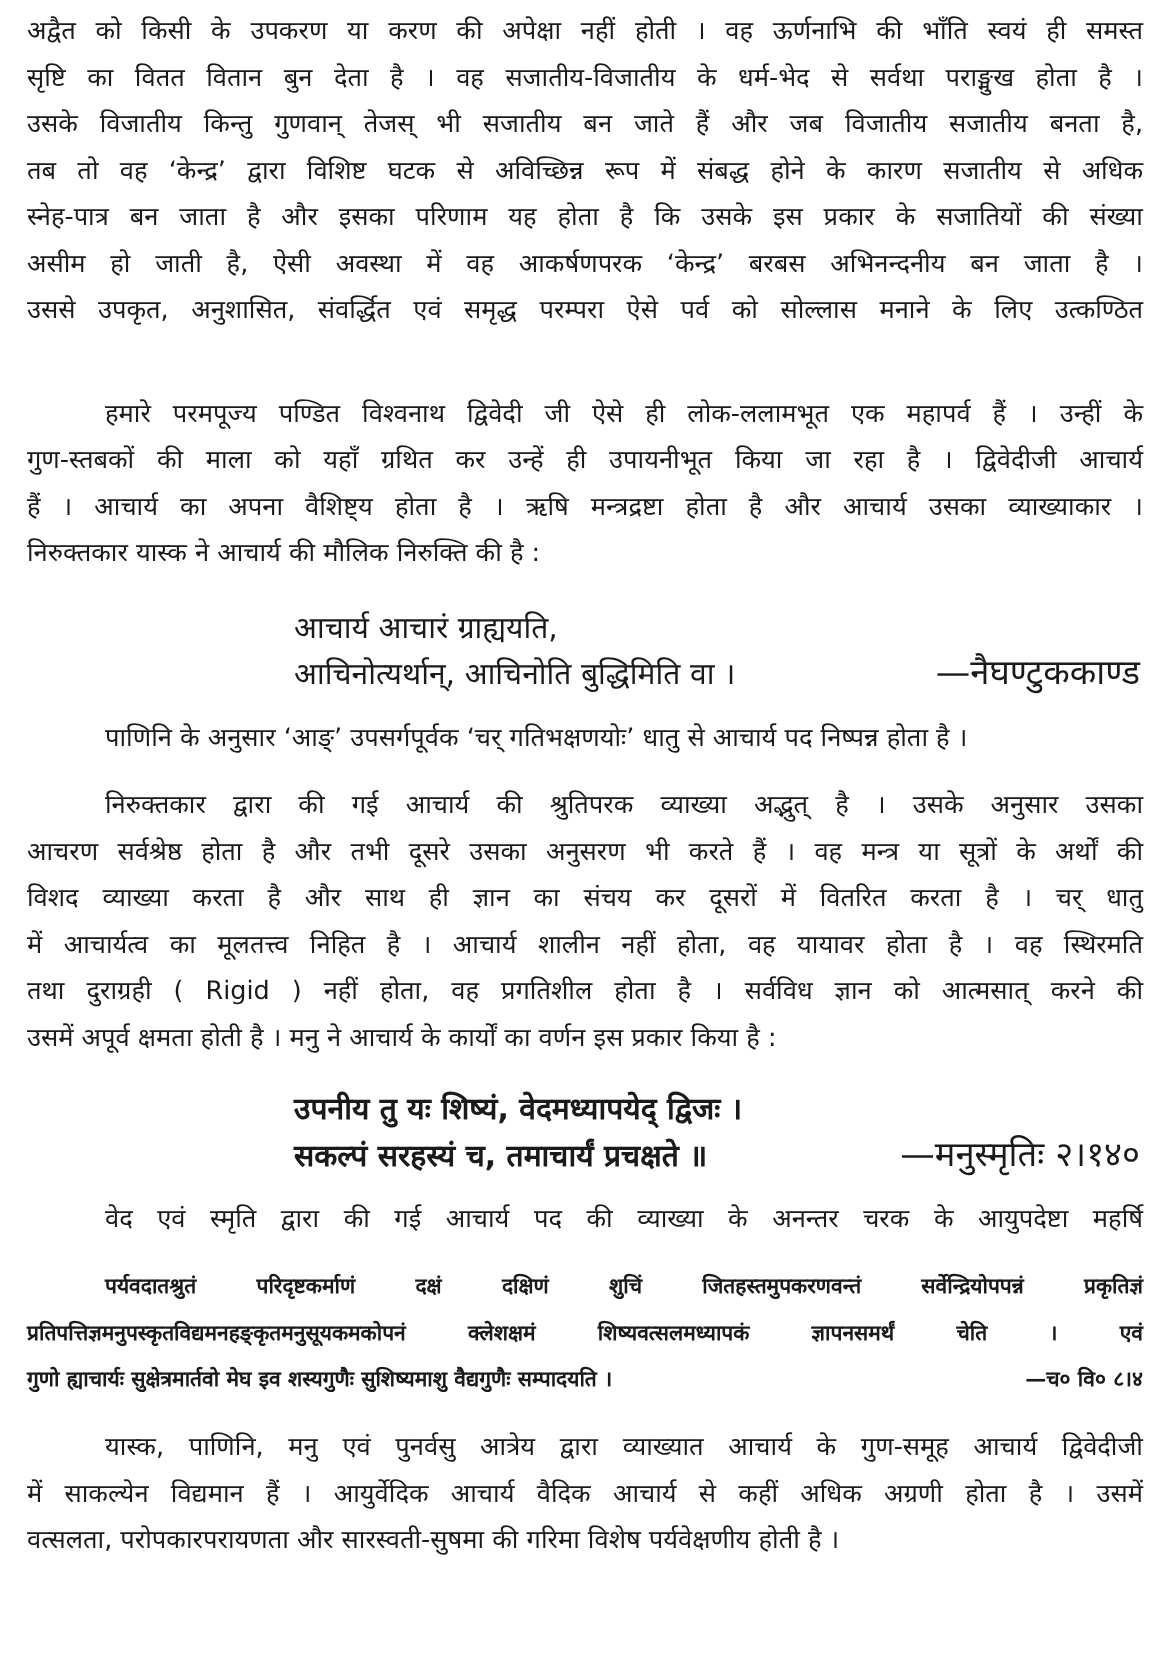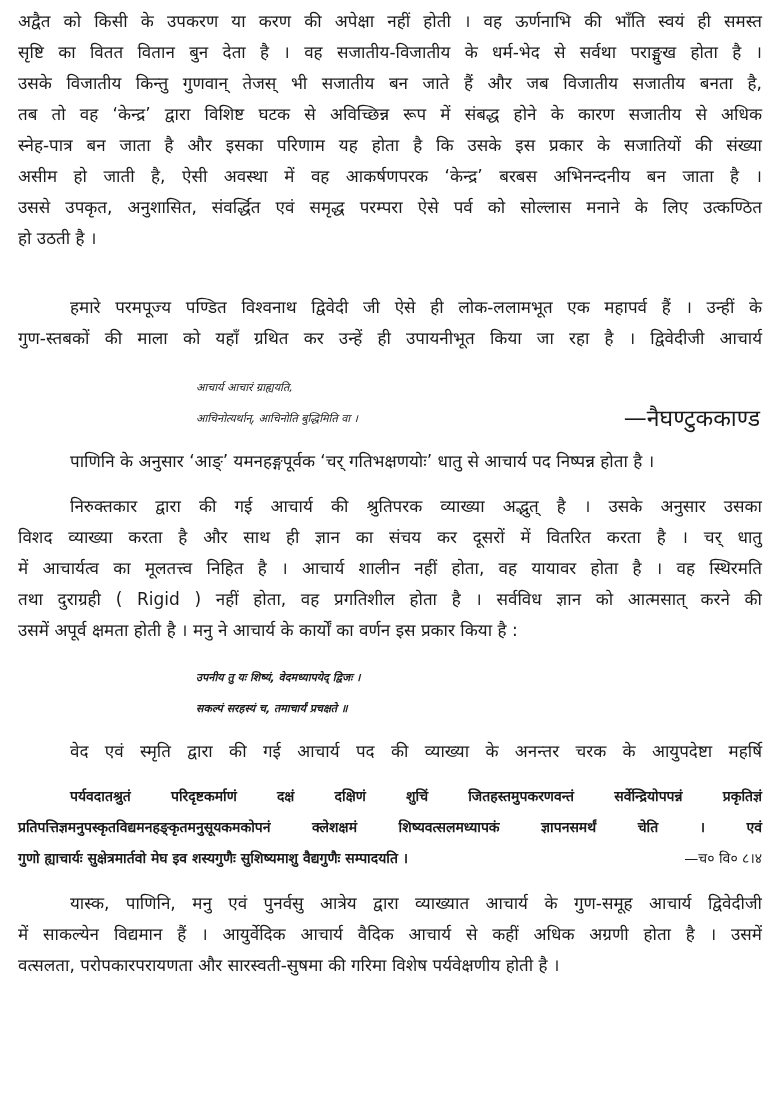--- a/index.html
+++ b/index.html
@@ -7,68 +7,71 @@
       width: 780px; height: 1108px; overflow: hidden;
       font-family: "DejaVu Sans", sans-serif;
       color: #1a1a1a;
     }
     .page { position: relative; width: 780px; height: 1108px; box-sizing: border-box; padding: 6px 18px 0 18px; }
     .line { font-size: 17px; line-height: 31px; white-space: nowrap; text-align: justify; text-align-last: justify; }
     .line.last { text-align-last: left; }
     .indent { padding-left: 52px; }
     .para { margin-bottom: 14px; }
     .verse { position: relative; margin: 14px 0 12px 0; }
-    .verse .vline { font-size: 11px; line-height: 31px; white-space: nowrap; padding-left: 178px; font-style: italic; }
+    .verse .vline { font-size: 20px; line-height: 31px; white-space: nowrap; padding-left: 178px; }
     .verse .vline.bold { font-weight: bold; }
     .verse .source { position: absolute; right: 2px; bottom: 0; font-size: 23px; line-height: 31px; }
     .sanskrit-block .line { font-weight: bold; font-size: 14px; }
-    .cite { float: right; font-weight: normal; }
+    .cite { float: right; font-weight: bold; }
   </style>
 </head>
 <body>
 
 <div class="page">
 
   <div class="para">
     <div class="line">अद्वैत को किसी के उपकरण या करण की अपेक्षा नहीं होती ।  वह ऊर्णनाभि की भाँति स्वयं ही समस्त</div>
     <div class="line">सृष्टि का वितत वितान बुन देता है ।  वह सजातीय-विजातीय के धर्म-भेद से सर्वथा पराङ्मुख होता है ।</div>
     <div class="line">उसके विजातीय किन्तु गुणवान् तेजस् भी सजातीय बन जाते हैं और जब विजातीय  सजातीय बनता है,</div>
     <div class="line">तब तो वह ‘केन्द्र’ द्वारा विशिष्ट घटक से  अविच्छिन्न रूप में संबद्ध होने के कारण सजातीय से अधिक</div>
     <div class="line">स्नेह-पात्र बन जाता है और इसका परिणाम यह होता है  कि उसके इस प्रकार के सजातियों की संख्या</div>
     <div class="line">असीम हो जाती है,  ऐसी अवस्था में  वह आकर्षणपरक  ‘केन्द्र’ बरबस  अभिनन्दनीय  बन जाता है ।</div>
     <div class="line">उससे उपकृत, अनुशासित, संवर्द्धित एवं समृद्ध परम्परा ऐसे पर्व को  सोल्लास मनाने के  लिए उत्कण्ठित</div>
-    <div class="line last">हो उठती है ।</div>
   </div>
 
   <div class="para" style="margin-top:38px">
     <div class="line indent">हमारे परमपूज्य पण्डित विश्वनाथ द्विवेदी जी ऐसे ही लोक-ललामभूत एक महापर्व हैं ।  उन्हीं के</div>
     <div class="line">गुण-स्तबकों की माला को  यहाँ ग्रथित कर उन्हें ही  उपायनीभूत किया जा रहा है ।  द्विवेदीजी आचार्य</div>
+    <div class="line">हैं । आचार्य का अपना वैशिष्ट्य होता है ।   ऋषि मन्त्रद्रष्टा होता है और आचार्य उसका व्याख्याकार ।</div>
+    <div class="line last">निरुक्तकार यास्क ने आचार्य की मौलिक निरुक्ति की है :</div>
   </div>
 
   <div class="verse" style="margin-top:18px">
     <div class="vline">आचार्य    आचारं    ग्राह्ययति,</div>
     <div class="vline">आचिनोत्यर्थान्, आचिनोति बुद्धिमिति वा ।</div>
     <div class="source">—नैघण्टुककाण्ड</div>
   </div>
 
   <div class="para">
-    <div class="line indent last">पाणिनि के अनुसार ‘आङ्’ यमनहङ्गपूर्वक ‘चर् गतिभक्षणयोः’ धातु से आचार्य पद निष्पन्न होता है ।</div>
+    <div class="line indent last">पाणिनि के अनुसार ‘आङ्’ उपसर्गपूर्वक ‘चर् गतिभक्षणयोः’ धातु से आचार्य पद निष्पन्न होता है ।</div>
   </div>
 
   <div class="para">
     <div class="line indent">निरुक्तकार द्वारा की  गई आचार्य की श्रुतिपरक  व्याख्या अद्भुत् है ।  उसके  अनुसार उसका</div>
+    <div class="line">आचरण सर्वश्रेष्ठ होता है और तभी दूसरे उसका अनुसरण भी करते हैं ।  वह मन्त्र या सूत्रों के अर्थों की</div>
     <div class="line">विशद  व्याख्या करता है  और साथ  ही ज्ञान का संचय  कर दूसरों में  वितरित करता है । चर् धातु</div>
     <div class="line">में आचार्यत्व का मूलतत्त्व निहित है । आचार्य शालीन नहीं होता, वह यायावर होता है । वह स्थिरमति</div>
     <div class="line">तथा दुराग्रही ( Rigid ) नहीं होता,  वह प्रगतिशील होता है ।  सर्वविध ज्ञान को  आत्मसात् करने की</div>
     <div class="line last">उसमें अपूर्व क्षमता होती है । मनु ने आचार्य के कार्यों का वर्णन इस प्रकार किया है :</div>
   </div>
 
   <div class="verse" style="margin-top:16px">
     <div class="vline bold">उपनीय तु यः शिष्यं, वेदमध्यापयेद् द्विजः ।</div>
     <div class="vline bold">सकल्पं  सरहस्यं च,  तमाचार्यं  प्रचक्षते ॥</div>
+    <div class="source">—मनुस्मृतिः २।१४०</div>
   </div>
 
   <div class="para">
     <div class="line indent">वेद एवं स्मृति द्वारा की गई  आचार्य पद की व्याख्या के  अनन्तर चरक के  आयुपदेष्टा  महर्षि</div>
   </div>
 
   <div class="para sanskrit-block">
     <div class="line indent">पर्यवदातश्रुतं परिदृष्टकर्माणं  दक्षं  दक्षिणं  शुचिं  जितहस्तमुपकरणवन्तं  सर्वेन्द्रियोपपन्नं प्रकृतिज्ञं</div>
     <div class="line">प्रतिपत्तिज्ञमनुपस्कृतविद्यमनहङ्कृतमनुसूयकमकोपनं क्लेशक्षमं  शिष्यवत्सलमध्यापकं ज्ञापनसमर्थं चेति । एवं</div>
     <div class="line last">

